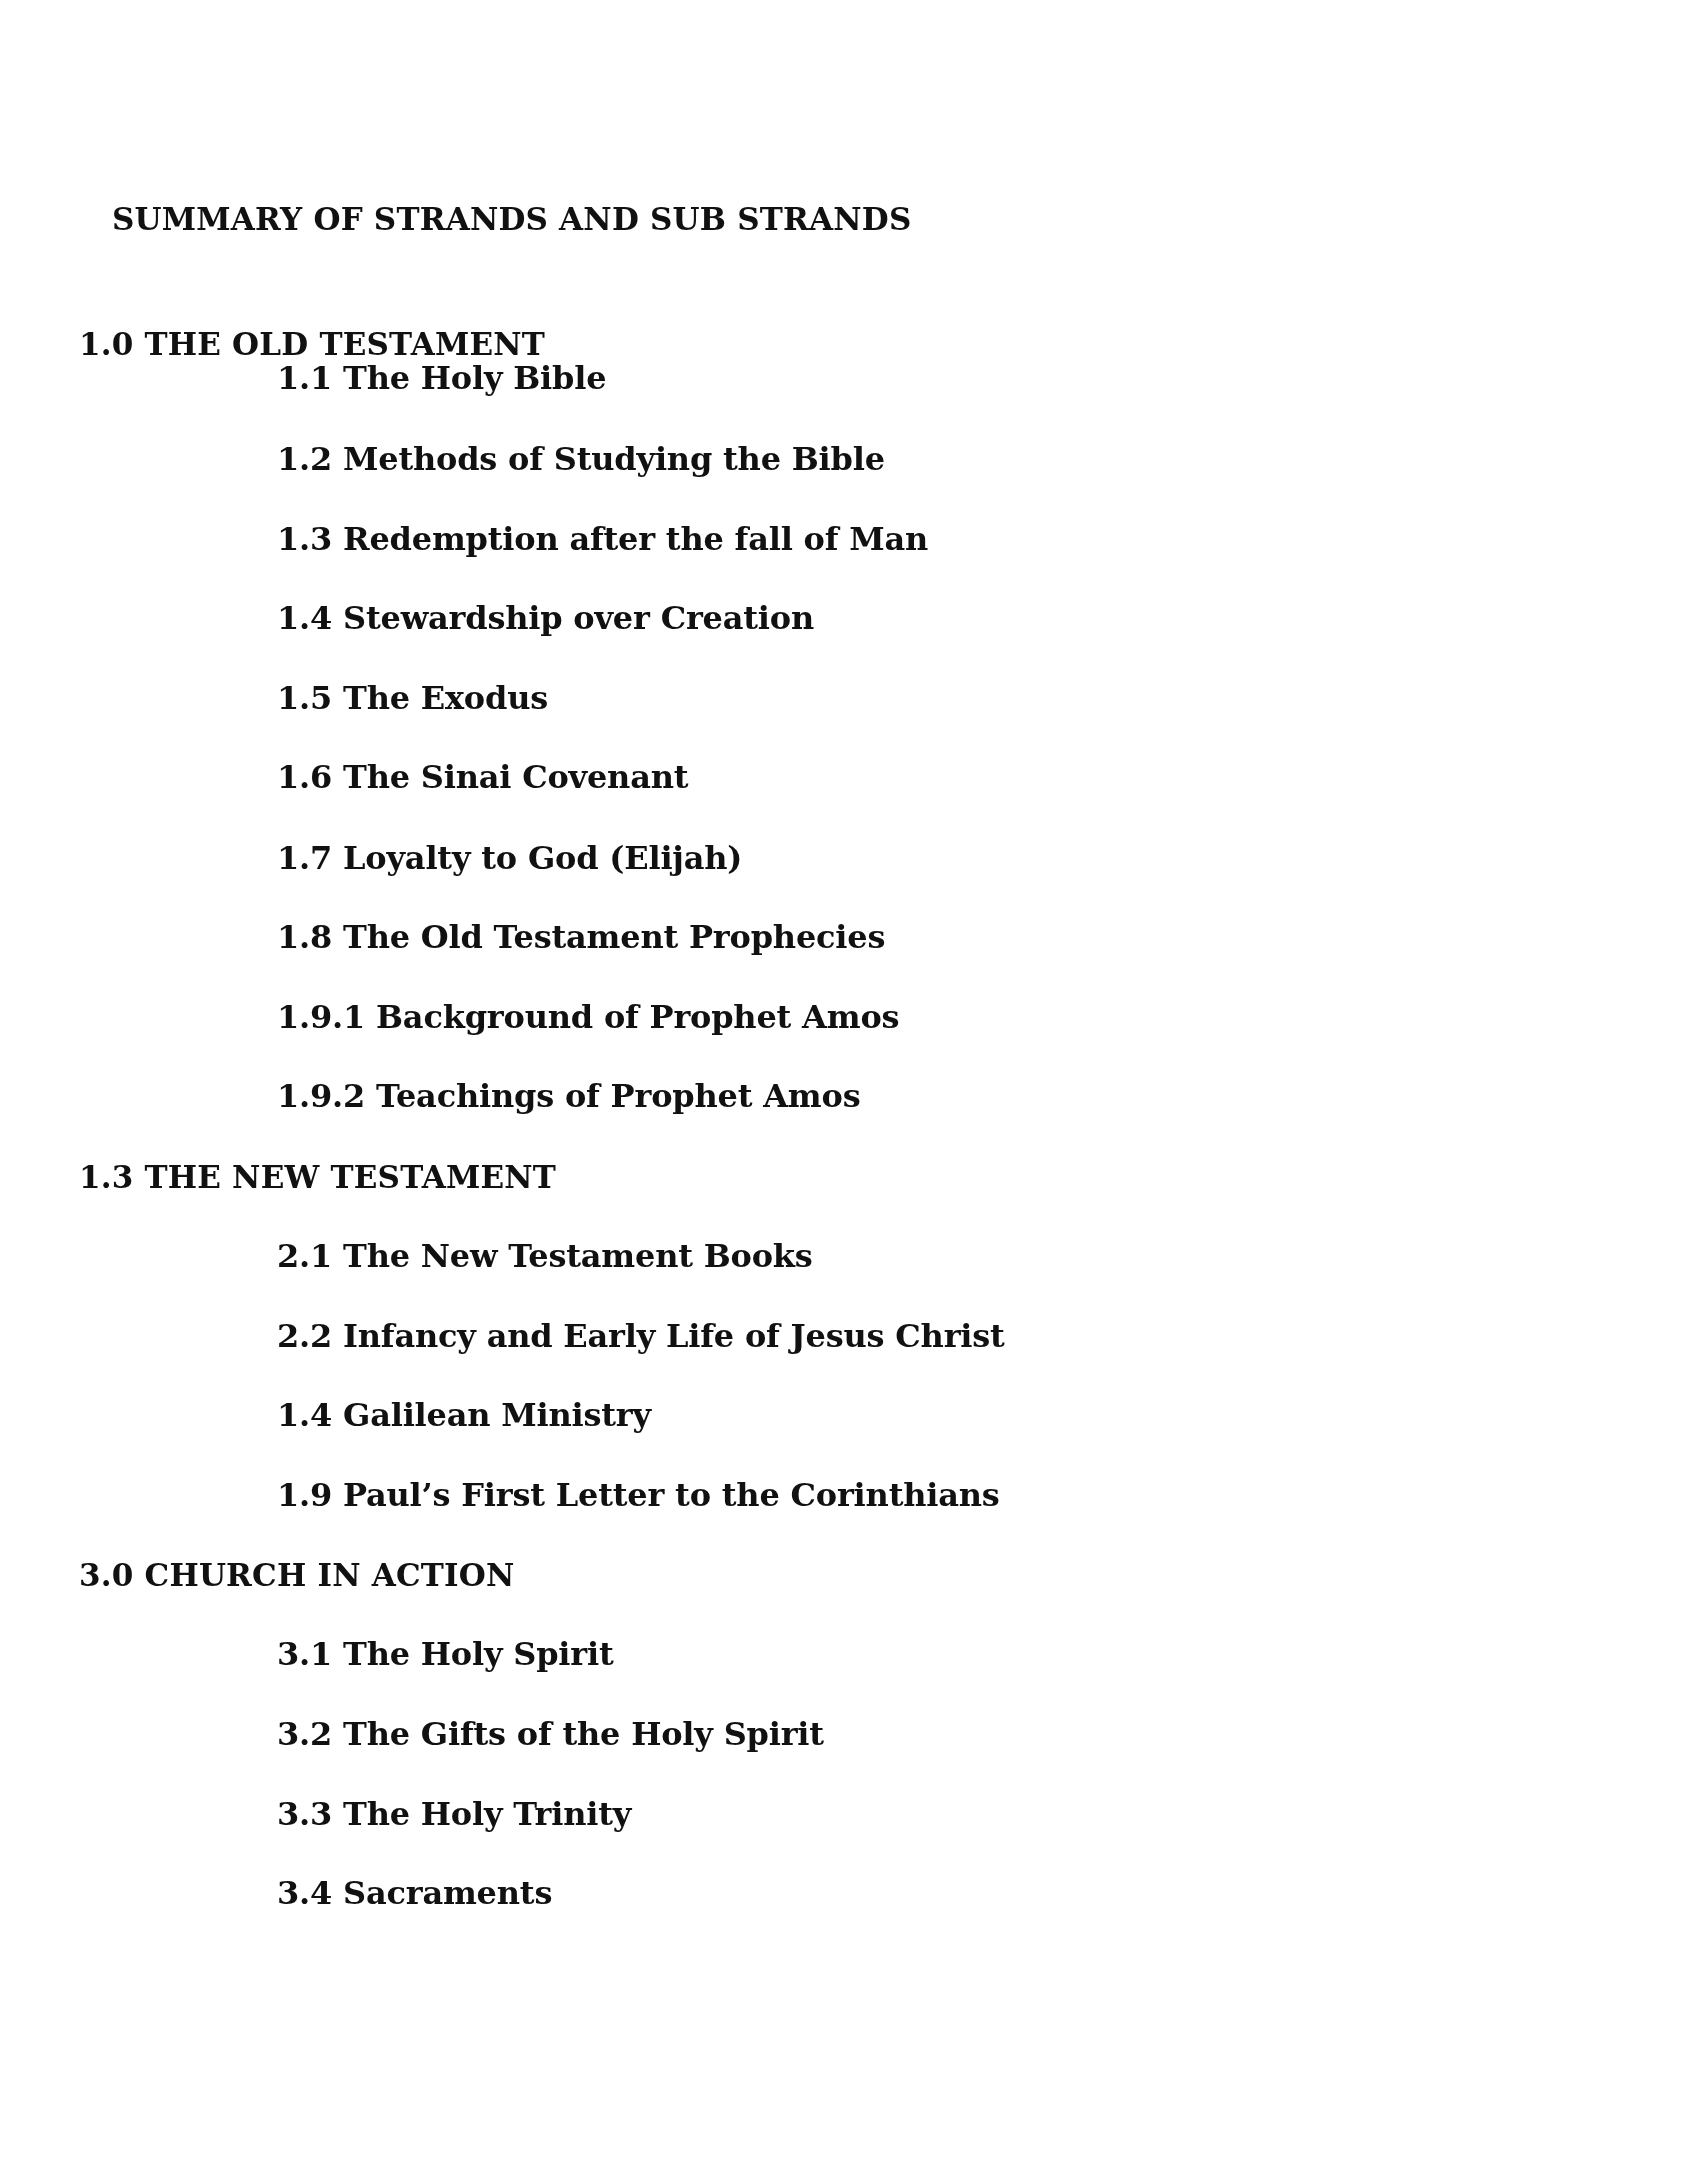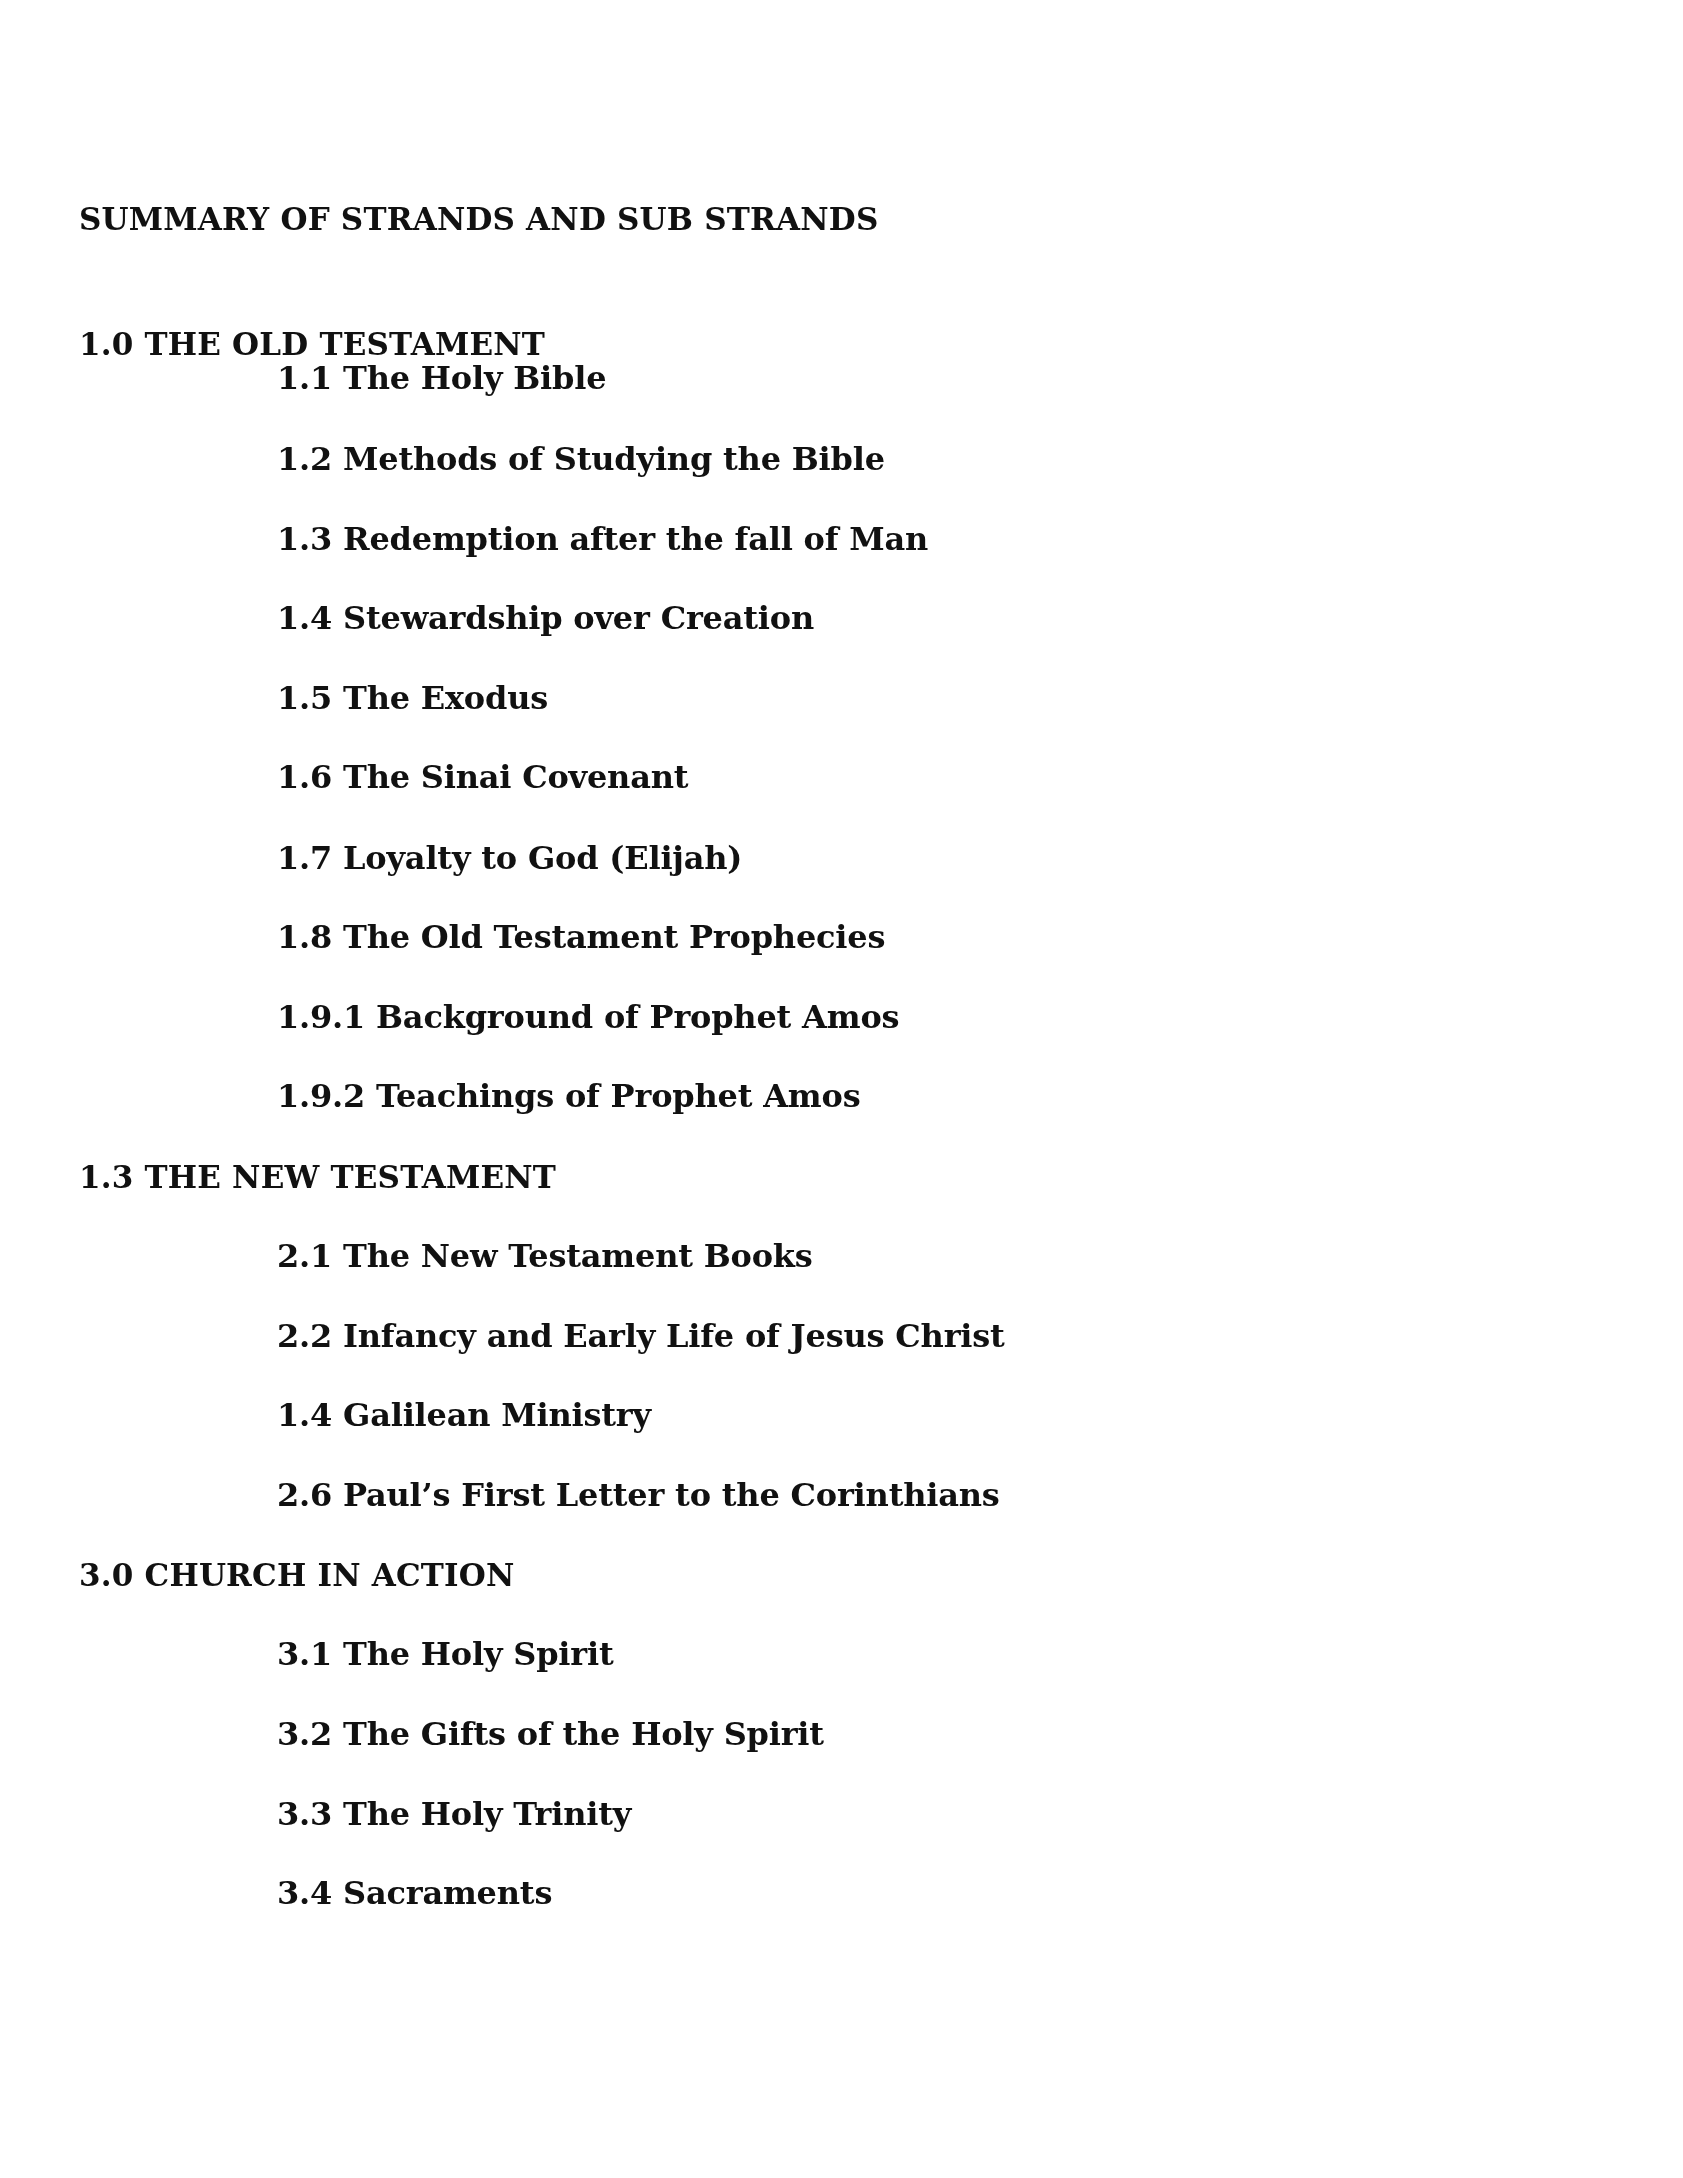--- a/index.html
+++ b/index.html
@@ -38,39 +38,39 @@
       font-size: 32px;
       font-weight: bold;
       letter-spacing: -0.2px;
     }
   </style>
 </head>
 <body>
 
 <div class="page">
 
-  <div class="line title" style="top:204px;">SUMMARY OF STRANDS AND SUB STRANDS</div>
+  <div class="line title" style="top:204px;margin-left:33px;">SUMMARY OF STRANDS AND SUB STRANDS</div>
 
   <div class="line strand" style="top:284px;margin-top:45px;">1.0 THE OLD TESTAMENT</div>
   <div class="line sub" style="top:362px;">1.1 The Holy Bible</div>
   <div class="line sub" style="top:443px;">1.2 Methods of Studying the Bible</div>
   <div class="line sub" style="top:523px;">1.3 Redemption after the fall of Man</div>
   <div class="line sub" style="top:602px;">1.4 Stewardship over Creation</div>
   <div class="line sub" style="top:682px;">1.5 The Exodus</div>
   <div class="line sub" style="top:761px;">1.6 The Sinai Covenant</div>
   <div class="line sub" style="top:842px;text-align:center;">1.7 Loyalty to God (Elijah)</div>
   <div class="line sub" style="top:921px;">1.8 The Old Testament Prophecies</div>
   <div class="line sub" style="top:1001px;">1.9.1 Background of Prophet Amos</div>
   <div class="line sub" style="top:1080px;">1.9.2 Teachings of Prophet Amos</div>
 
   <div class="line strand" style="top:1162px;">1.3 THE NEW TESTAMENT</div>
   <div class="line sub" style="top:1240px;">2.1 The New Testament Books</div>
   <div class="line sub" style="top:1320px;">2.2 Infancy and Early Life of Jesus Christ</div>
   <div class="line sub" style="top:1399px;">1.4 Galilean Ministry</div>
-  <div class="line sub" style="top:1479px;">2.6 Paul’s First Letter to the Corinthians</div>
+  <div class="line sub" style="top:1479px;">1.9 Paul’s First Letter to the Corinthians</div>
 
   <div class="line strand" style="top:1560px;">3.0 CHURCH IN ACTION</div>
   <div class="line sub" style="top:1638px;">3.1 The Holy Spirit</div>
   <div class="line sub" style="top:1718px;">3.2 The Gifts of the Holy Spirit</div>
   <div class="line sub" style="top:1798px;">3.3 The Holy Trinity</div>
   <div class="line sub" style="top:1877px;">3.4 Sacraments</div>
 
 </div>
 
 

